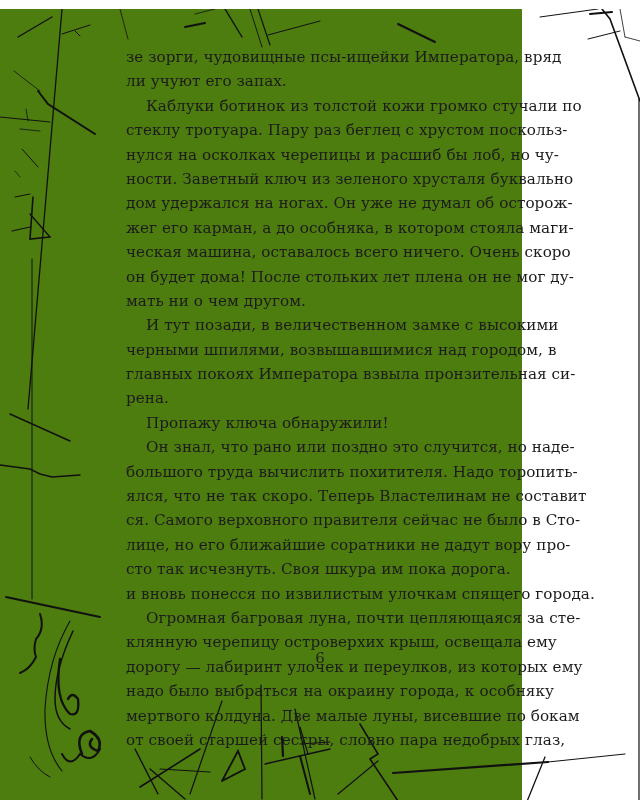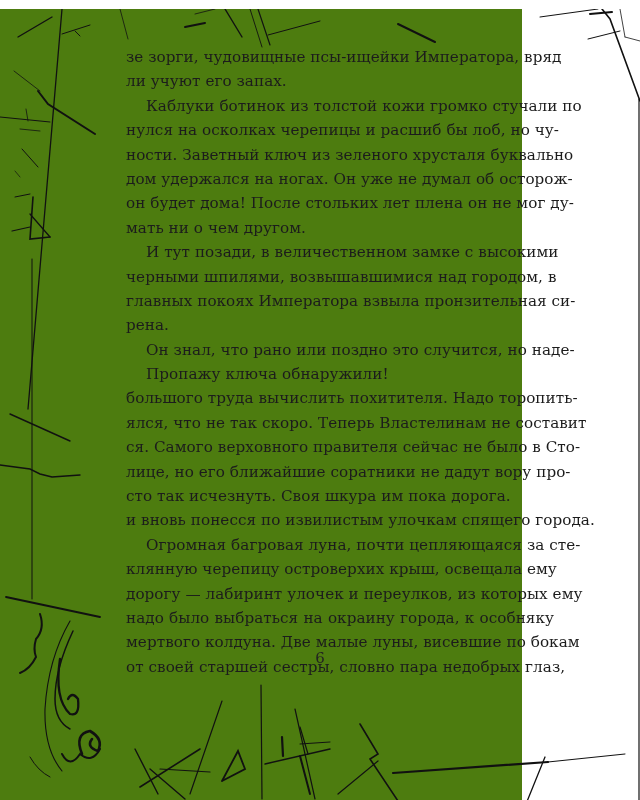--- a/index.html
+++ b/index.html
@@ -127,31 +127,34 @@
       <line x1="625" y1="28" x2="640" y2="32" stroke-width="0.8"></line>
 
       <line x1="639" y1="90" x2="639" y2="800" stroke-width="1.2"></line>
     </g>
   </svg>
 
   <div class="text-block">
     <span class="line">зе зорги, чудовищные псы-ищейки Императора, вряд</span>
     <span class="line last">ли учуют его запах.</span>
     <span class="line indent">Каблуки ботинок из толстой кожи громко стучали по</span>
+    <span class="line">стеклу тротуара. Пару раз беглец с хрустом поскольз-</span>
     <span class="line">нулся на осколках черепицы и расшиб бы лоб, но чу-</span>
     <span class="line">ности. Заветный ключ из зеленого хрусталя буквально</span>
     <span class="line">дом удержался на ногах. Он уже не думал об осторож-</span>
+    <span class="line">жег его карман, а до особняка, в котором стояла маги-</span>
+    <span class="line">ческая машина, оставалось всего ничего. Очень скоро</span>
     <span class="line">он будет дома! После стольких лет плена он не мог ду-</span>
     <span class="line last">мать ни о чем другом.</span>
     <span class="line indent">И тут позади, в величественном замке с высокими</span>
     <span class="line">черными шпилями, возвышавшимися над городом, в</span>
     <span class="line">главных покоях Императора взвыла пронзительная си-</span>
     <span class="line last">рена.</span>
+    <span class="line indent last">Пропажу ключа обнаружили!</span>
     <span class="line indent">Он знал, что рано или поздно это случится, но наде-</span>
-    <span class="line indent last">Пропажу ключа обнаружили!</span>
     <span class="line">большого труда вычислить похитителя. Надо торопить-</span>
     <span class="line">ялся, что не так скоро. Теперь Властелинам не составит</span>
     <span class="line">ся. Самого верховного правителя сейчас не было в Сто-</span>
     <span class="line">лице, но его ближайшие соратники не дадут вору про-</span>
     <span class="line last">сто так исчезнуть. Своя шкура им пока дорога.</span>
     <span class="line">и вновь понесся по извилистым улочкам спящего города.</span>
     <span class="line indent">Огромная багровая луна, почти цепляющаяся за сте-</span>
     <span class="line">клянную черепицу островерхих крыш, освещала ему</span>
     <span class="line">дорогу — лабиринт улочек и переулков, из которых ему</span>
     <span class="line">надо было выбраться на окраину города, к особняку</span>

